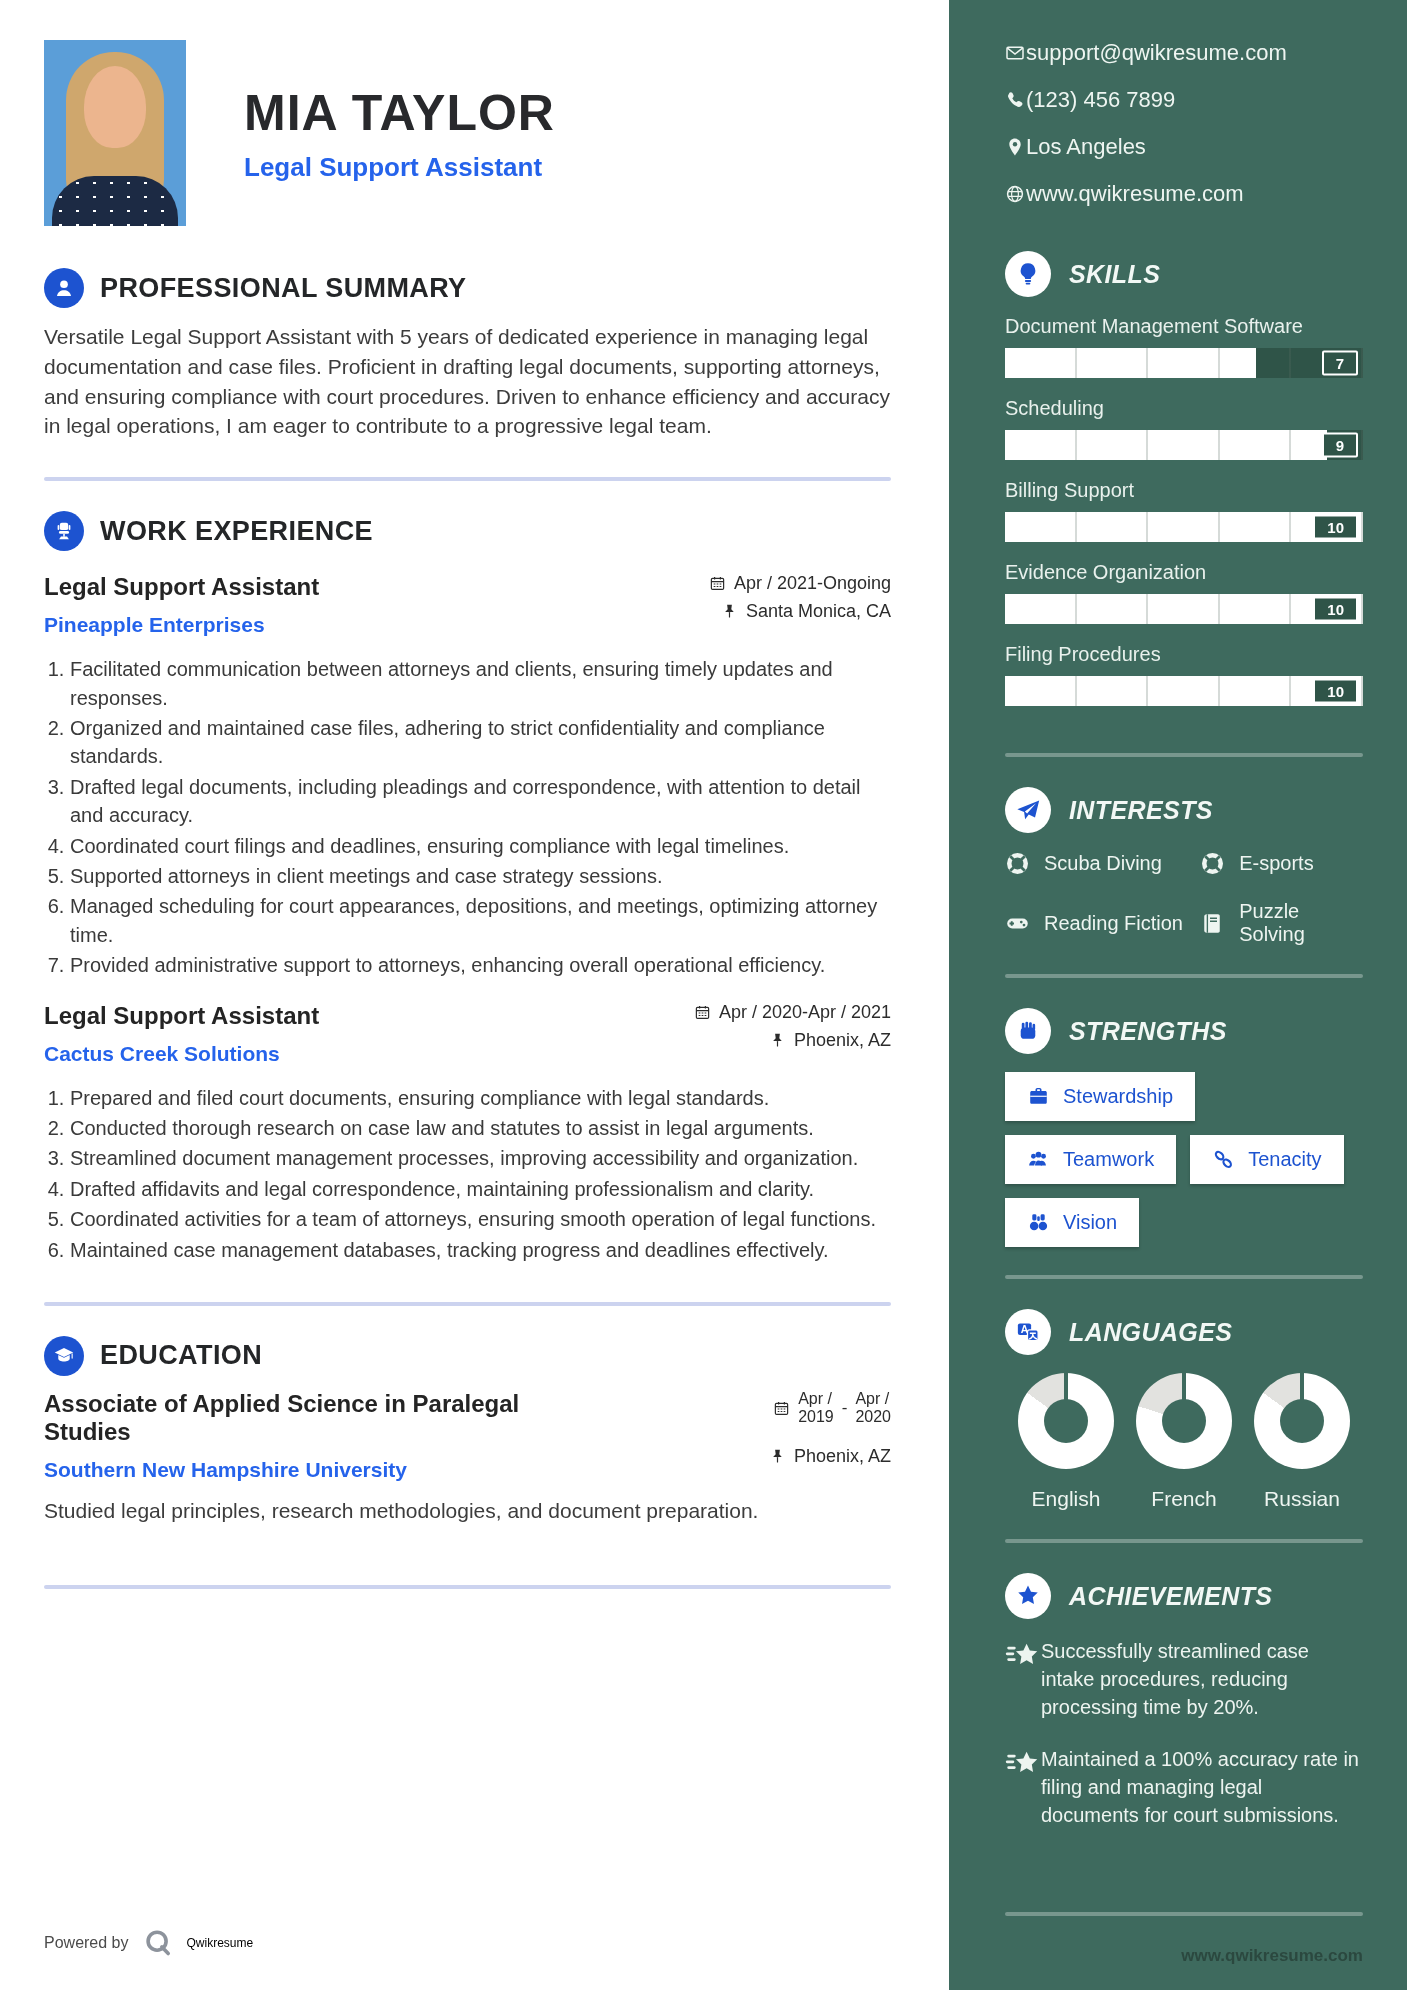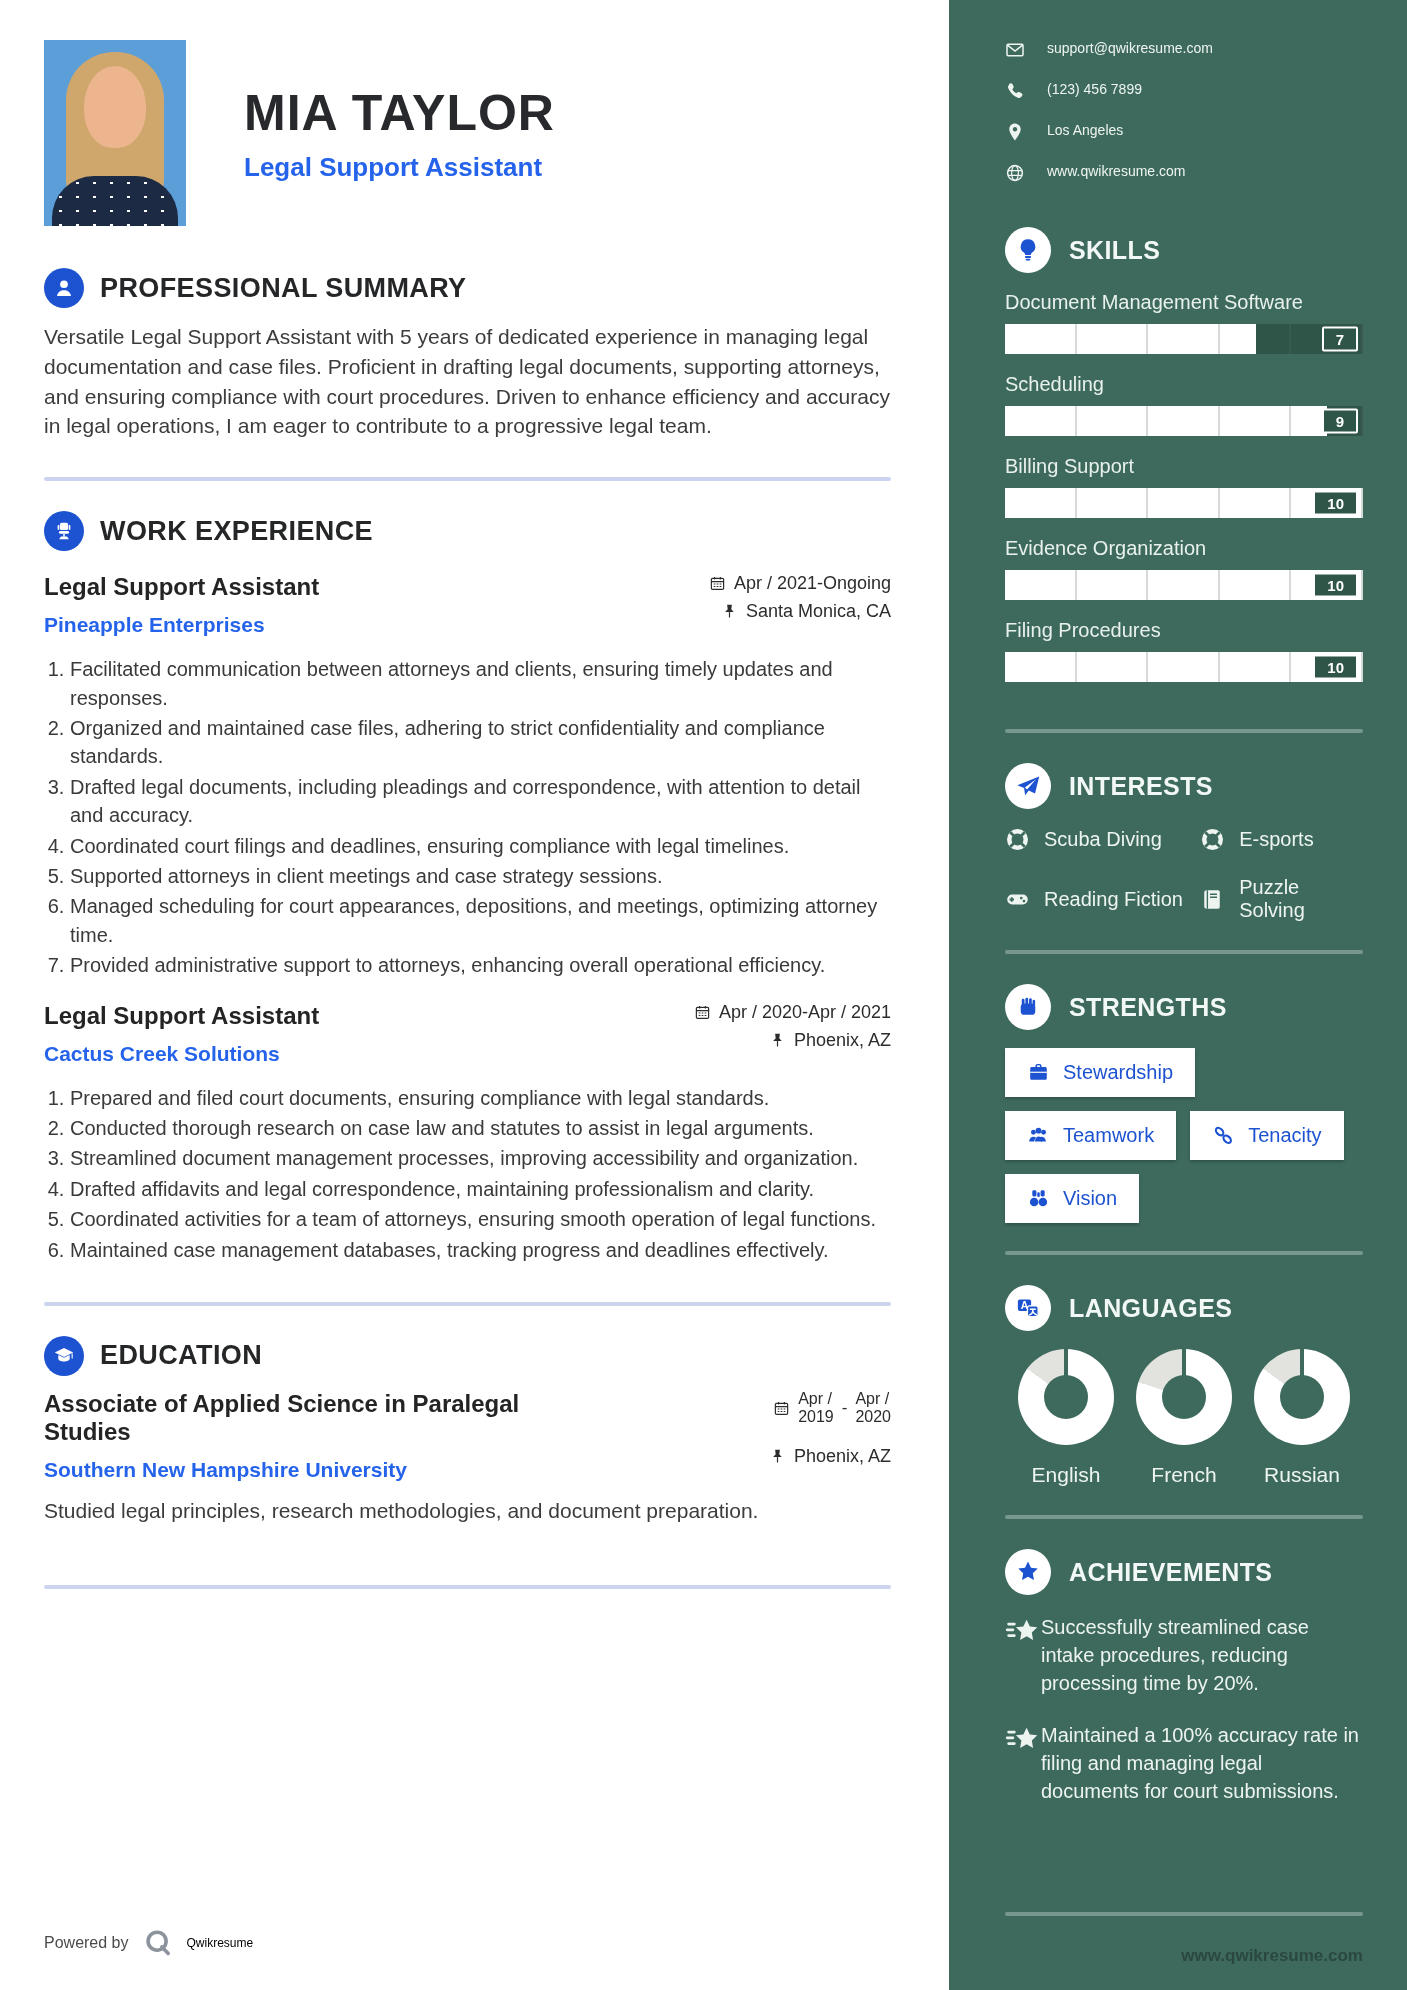--- a/index.html
+++ b/index.html
@@ -36,28 +36,28 @@
   ol.bullets li{margin:0 0 2px;}
   .edu-desc{margin:14px 0 0;font-size:21px;line-height:1.4;color:#3c3c3c;}
   .powered{margin-top:auto;display:flex;align-items:center;gap:14px;font-size:16px;color:#4b4b4b;padding-bottom:6px;}
   .qlogo{width:30px;height:30px;color:#8d939c;}
   .qlogo svg{width:100%;height:100%;}
   .brand{font-size:12px;color:#000000;}
   
   .right{flex:1;background:var(--sidebar_green,#3e6a5e);color:#eef5f1;padding:40px 44px 24px 56px;
       display:flex;flex-direction:column;}
   .contact{display:flex;flex-direction:column;gap:21px;margin-bottom:44px;}
-  .c-item{display:flex;align-items:flex-start;gap:22px;font-size:14px;}
+  .c-item{display:flex;align-items:center;gap:1px;font-size:22px;}
   .c-item .cicon{width:20px;height:20px;flex:none;display:flex;}
   .c-item svg{width:20px;height:20px;}
   .s-head{display:flex;align-items:center;gap:18px;margin:0 0 18px;}
   .wcircle{width:46px;height:46px;border-radius:50%;background:#fff;color:var(--accent_blue,#1d53d0);
       display:flex;align-items:center;justify-content:center;flex:none;}
   .wcircle svg{width:26px;height:26px;}
-  .s-head h3{margin:0;font-size:25px;font-weight:700;color:#f2f8f5;letter-spacing:.4px;}
+  .s-head h3{margin:0;font-size:25px;font-weight:700;color:#f2f8f5;letter-spacing:.4px;font-style:italic;}
   .skill{margin-bottom:19px;}
   .skill-name{font-size:20px;margin-bottom:10px;color:#e9f1ed;}
   .bar{height:30px;background:var(--bar_dark,#2f5448);position:relative;}
   .bar-fill{position:absolute;left:0;top:0;bottom:0;width:calc(var(--val)*10%);background:#fff;}
   .bar::after{content:"";position:absolute;inset:0;z-index:2;
       background:repeating-linear-gradient(to right,transparent 0 calc(20% - 2px),rgba(90,110,100,.25) calc(20% - 2px) 20%);}
   .badge{position:absolute;z-index:3;right:5px;top:50%;transform:translateY(-50%);
       background:var(--bar_dark,#2f5448);border:2px solid #fff;border-radius:2px;color:#fff;
       font-size:15px;font-weight:700;padding:2px 12px;}
   .sb-div{height:4px;background:rgba(255,255,255,.3);border-radius:2px;margin:28px 0 30px;flex:none;}

